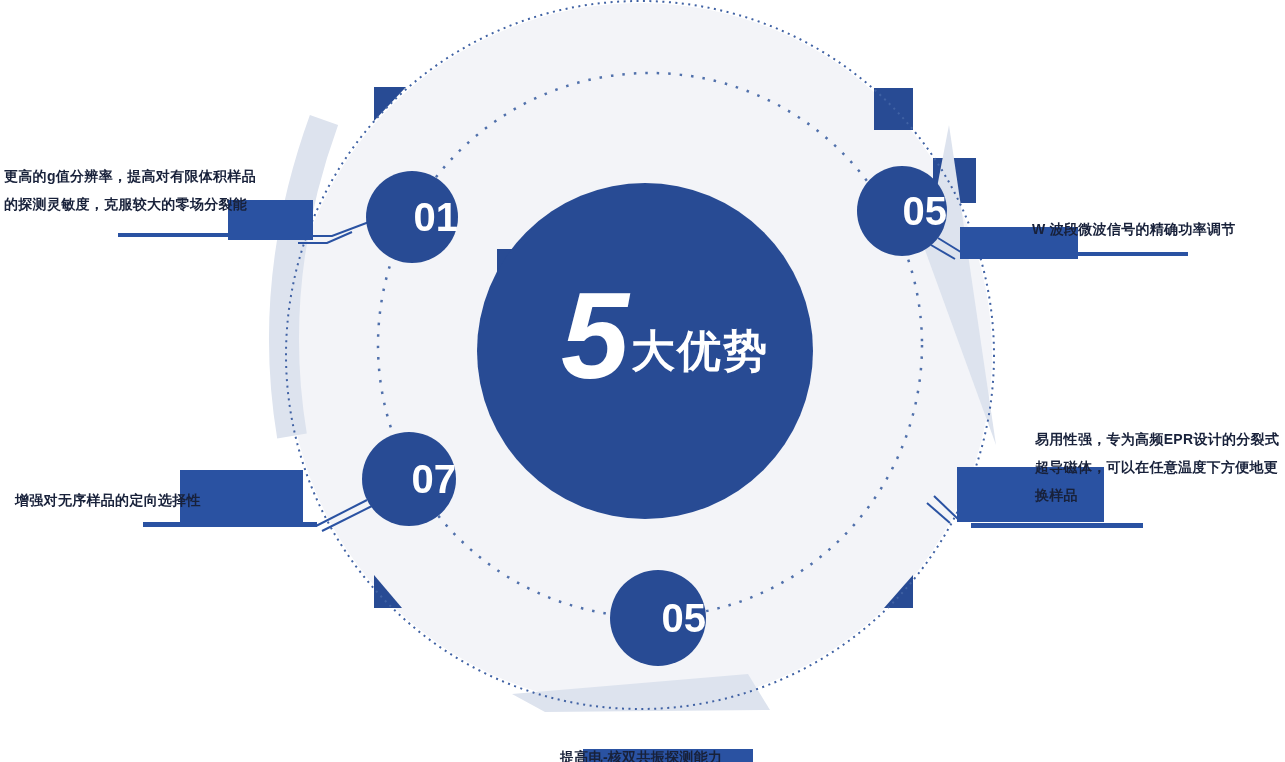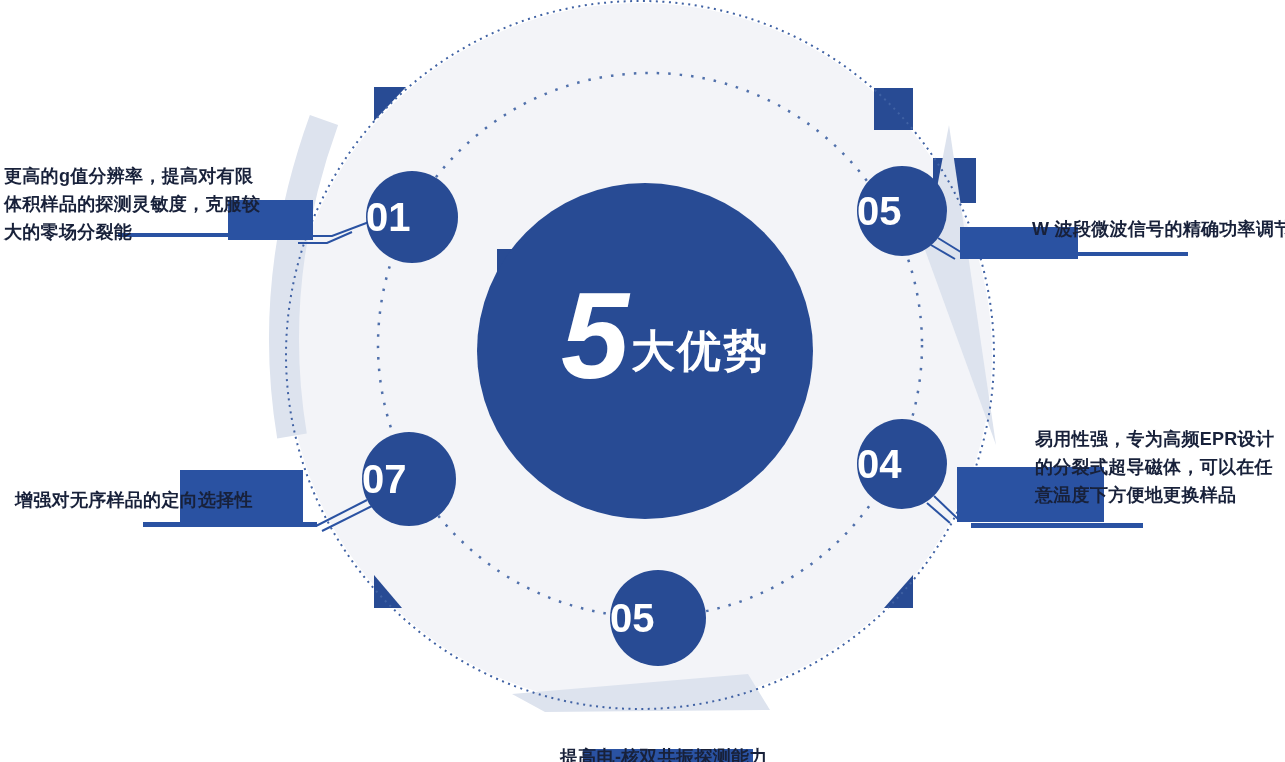--- a/index.html
+++ b/index.html
@@ -20,31 +20,31 @@
   .b04{left:957px;top:467px;width:147px;height:55px;}
   .b05{left:960px;top:227px;width:118px;height:32px;}
   .b03{left:583px;top:749px;width:170px;height:13px;}
   .thin{position:absolute;background:#2a52a2;z-index:21;}
   .l01{left:118px;top:233px;width:194px;height:4px;}
   .l02{left:143px;top:522px;width:174px;height:5px;}
   .l04{left:971px;top:523px;width:172px;height:5px;}
   .l05{left:1078px;top:252px;width:110px;height:4px;}
 
   
-  .callout-text{position:absolute;color:#18213a;font-size:18px;line-height:28px;
+  .callout-text{position:absolute;color:#18213a;font-size:14px;line-height:28px;
                 font-weight:600;letter-spacing:.3px;z-index:30;}
   .t01{left:4px;top:162px;width:258px;}
   .t02{left:15px;top:486px;white-space:nowrap;}
   .t03{left:560px;top:743px;white-space:nowrap;}
   .t04{left:1035px;top:425px;width:254px;}
   .t05{left:1032px;top:215px;white-space:nowrap;}
 
   
   .num-circle{position:absolute;border-radius:50%;background:#284b94;color:#ffffff;
-              display:flex;align-items:center;justify-content:flex-start;
+              display:flex;align-items:center;justify-content:flex-end;
               font-size:40px;font-weight:bold;z-index:40;}
   .c01{left:366px;top:171px;width:92px;height:92px;}
   .c02{left:362px;top:432px;width:94px;height:94px;}
   .c03{left:610px;top:570px;width:96px;height:96px;}
   .c04{left:857px;top:419px;width:90px;height:90px;}
   .c05{left:857px;top:166px;width:90px;height:90px;}
 
   
   .center-circle{position:absolute;left:477px;top:183px;width:336px;height:336px;border-radius:50%;
                  background:#284b94;z-index:40;}
@@ -106,23 +106,20 @@
 
   <div class="num-circle c01">
     <span>01</span>
   </div>
   <div class="num-circle c02">
     <span>07</span>
   </div>
   <div class="num-circle c03">
     <span>05</span>
   </div>
-  <div class="num-circle c04">
-    <span>04</span>
-  </div>
   <div class="num-circle c05">
     <span>05</span>
   </div>
 
   <div class="center-circle">
     <span class="num5">5</span>
     <span class="suffix">大优势</span>
   </div>
 
 </div>

